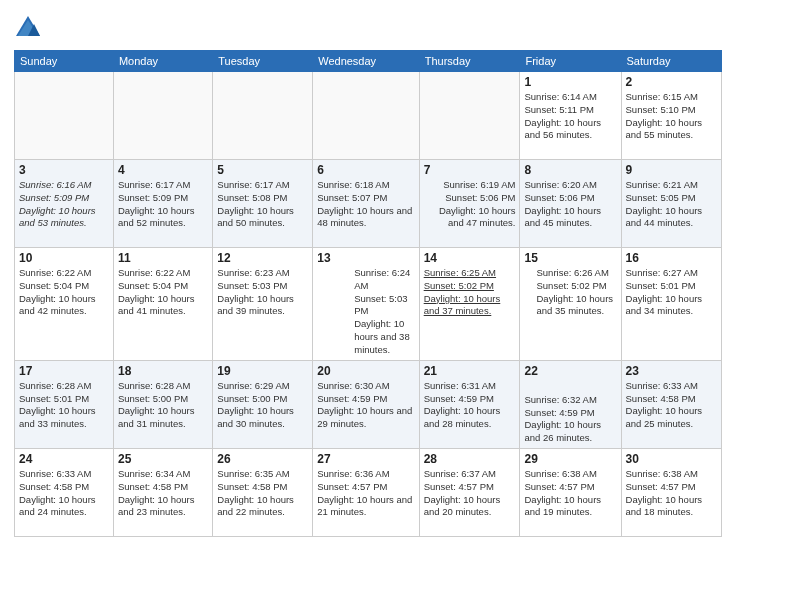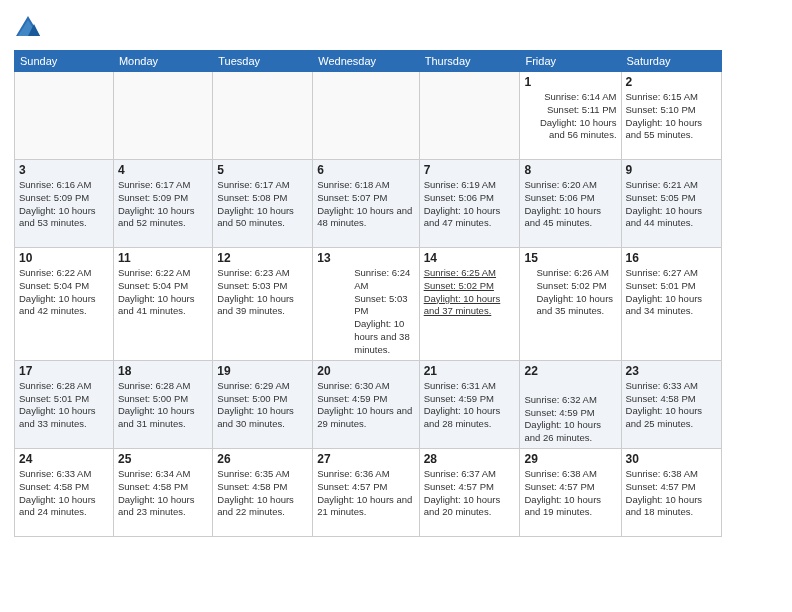--- a/index.html
+++ b/index.html
@@ -137,35 +137,35 @@
     </thead>
     <tbody id="calendar-body">
     <tr>
           <td class="empty"></td>
           <td class="empty"></td>
           <td class="empty"></td>
           <td class="empty"></td>
           <td class="empty"></td>
           <td>
             <span class="day-num">1</span>
-            <div class="day-info" style="white-space: pre-line; text-align: right;">Sunrise: 6:14 AM
+            <div class="day-info" style="white-space: pre-line;">Sunrise: 6:14 AM
 Sunset: 5:11 PM
 Daylight: 10 hours and 56 minutes.</div>
           </td>
           <td>
             <span class="day-num">2</span>
             <div class="day-info" style="white-space: pre-line;">Sunrise: 6:15 AM
 Sunset: 5:10 PM
 Daylight: 10 hours and 55 minutes.</div>
           </td>
         </tr>
         <tr>
           <td class="shade">
             <span class="day-num">3</span>
-            <div class="day-info" style="white-space: pre-line;">Sunrise: 6:16 AM
+            <div class="day-info" style="white-space: pre-line; font-style: italic;">Sunrise: 6:16 AM
 Sunset: 5:09 PM
 Daylight: 10 hours and 53 minutes.</div>
           </td>
           <td class="shade">
             <span class="day-num">4</span>
             <div class="day-info" style="white-space: pre-line;">Sunrise: 6:17 AM
 Sunset: 5:09 PM
 Daylight: 10 hours and 52 minutes.</div>
           </td>
           <td class="shade">
@@ -175,21 +175,21 @@
 Daylight: 10 hours and 50 minutes.</div>
           </td>
           <td class="shade">
             <span class="day-num">6</span>
             <div class="day-info" style="white-space: pre-line;">Sunrise: 6:18 AM
 Sunset: 5:07 PM
 Daylight: 10 hours and 48 minutes.</div>
           </td>
           <td class="shade">
             <span class="day-num">7</span>
-            <div class="day-info" style="white-space: pre-line;">Sunrise: 6:19 AM
+            <div class="day-info" style="white-space: pre-line; text-align: right;">Sunrise: 6:19 AM
 Sunset: 5:06 PM
 Daylight: 10 hours and 47 minutes.</div>
           </td>
           <td class="shade">
             <span class="day-num">8</span>
             <div class="day-info" style="white-space: pre-line;">Sunrise: 6:20 AM
 Sunset: 5:06 PM
 Daylight: 10 hours and 45 minutes.</div>
           </td>
           <td class="shade">

